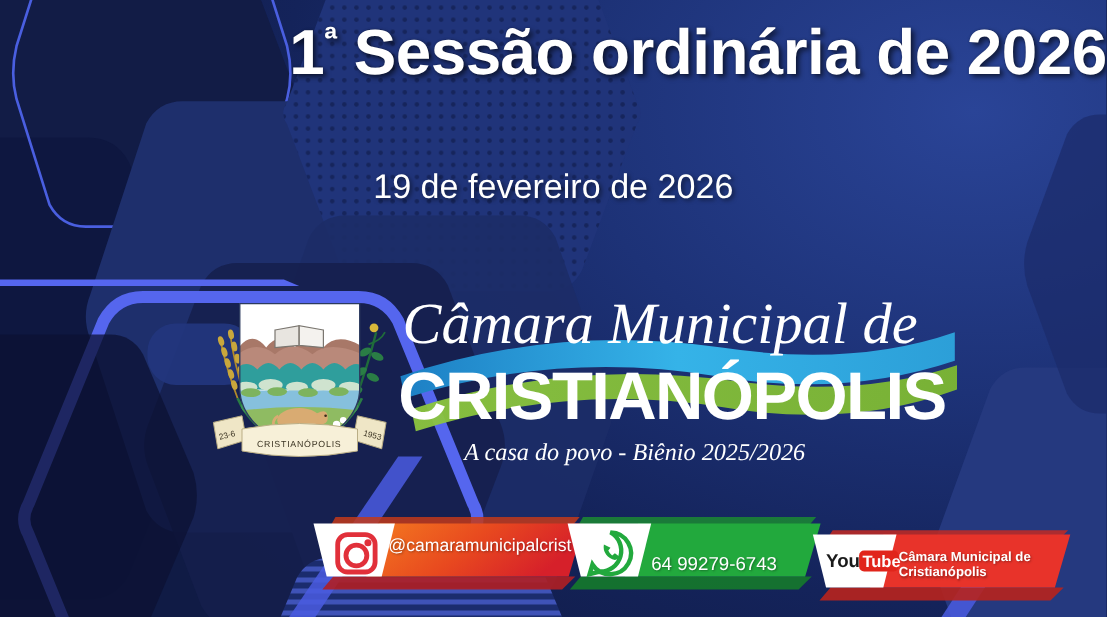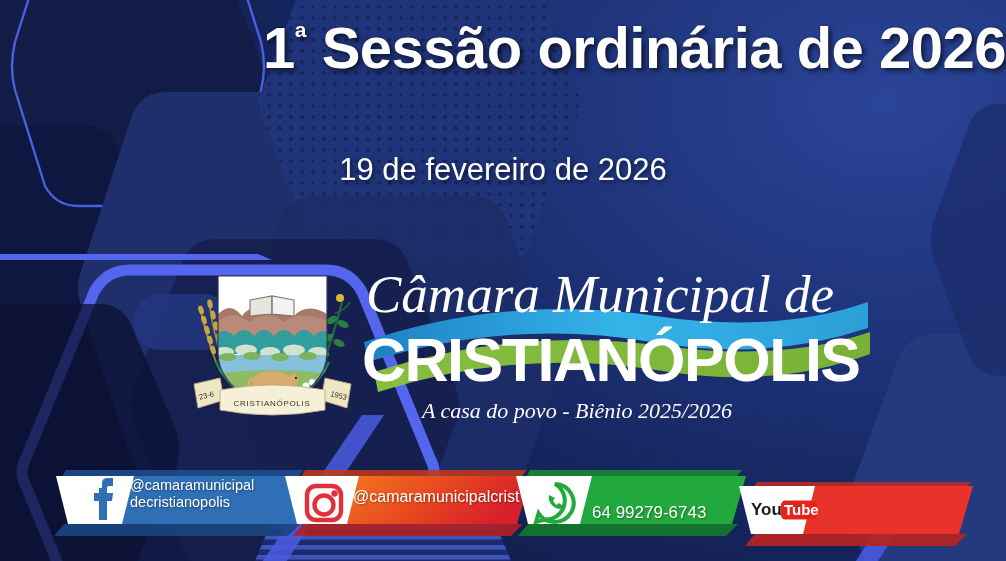--- a/index.html
+++ b/index.html
@@ -354,35 +354,20 @@
           <tspan>Câmara Municipal de</tspan>
         </text>
 
         <text x="6" y="131" font-family="Liberation Sans, sans-serif" font-weight="bold" font-size="61" fill="#ffffff" letter-spacing="-1.5">CRISTIANÓPOLIS</text>
 
         <text x="66" y="168" font-family="Liberation Serif, serif" font-style="italic" font-size="22" fill="#ffffff">A casa do povo - Biênio 2025/2026</text>
       </svg>
     </div>
   </div>
 
-  <div class="social" id="social-facebook">
-    <svg width="270" height="72" viewBox="0 0 270 72">
-      <path d="M24 2 L262 2 L250 16 L16 16 Z" fill="#1f4f8f" opacity=".85"></path>
-      <path d="M22 56 L258 56 L246 68 L12 68 Z" fill="#1a4580" opacity=".9"></path>
-      <path d="M76 8 L266 8 L252 56 L64 56 Z" fill="#2f6fb5"></path>
-      <path d="M14 8 L92 8 L80 56 L26 56 Z" fill="#ffffff"></path>
-      <g transform="translate(44,16)">
-        <path d="M16 4 L16 -1 Q16 -6 22 -6 L27 -6 L27 2 L23 2 Q21 2 21 4 L21 9 L27 9 L26 17 L21 17 L21 36 L13 36 L13 17 L8 17 L8 9 L13 9 L13 4 Z" fill="#2f6fb5"></path>
-      </g>
-    </svg>
-    <div class="label">
-      <div>@camaramunicipal</div>
-      <div>decristianopolis</div>
-    </div>
-  </div>
 
   <div class="social" id="social-instagram">
     <svg width="250" height="72" viewBox="0 0 250 72">
       <defs>
         <linearGradient id="igGrad" x1="0" y1="0" x2="1" y2="0.3">
           <stop offset="0%" stop-color="#f47b20"></stop>
           <stop offset="55%" stop-color="#e8491f"></stop>
           <stop offset="100%" stop-color="#d6202a"></stop>
         </linearGradient>
       </defs>
@@ -418,15 +403,16 @@
       <path d="M22 2 L236 2 L224 14 L14 14 Z" fill="#c42a22" opacity=".85"></path>
       <path d="M20 54 L232 54 L220 66 L10 66 Z" fill="#b8241d" opacity=".9"></path>
       <path d="M68 6 L238 6 L224 54 L56 54 Z" fill="#e8332a"></path>
       <path d="M4 6 L80 6 L68 54 L16 54 Z" fill="#ffffff"></path>
       <g transform="translate(16,20)">
         <text x="0" y="15" font-family="Liberation Sans, sans-serif" font-weight="bold" font-size="17" fill="#1a1a1a">You</text>
         <rect x="30" y="0.5" width="36" height="19" rx="4.5" fill="#e1251b"></rect>
         <text x="33" y="15" font-family="Liberation Sans, sans-serif" font-weight="bold" font-size="15" fill="#ffffff">Tube</text>
       </g>
     </svg>
+    <div class="label">Câmara Municipal de Cristianópolis</div>
   </div>
 
 </div>
 
 </body></html>

